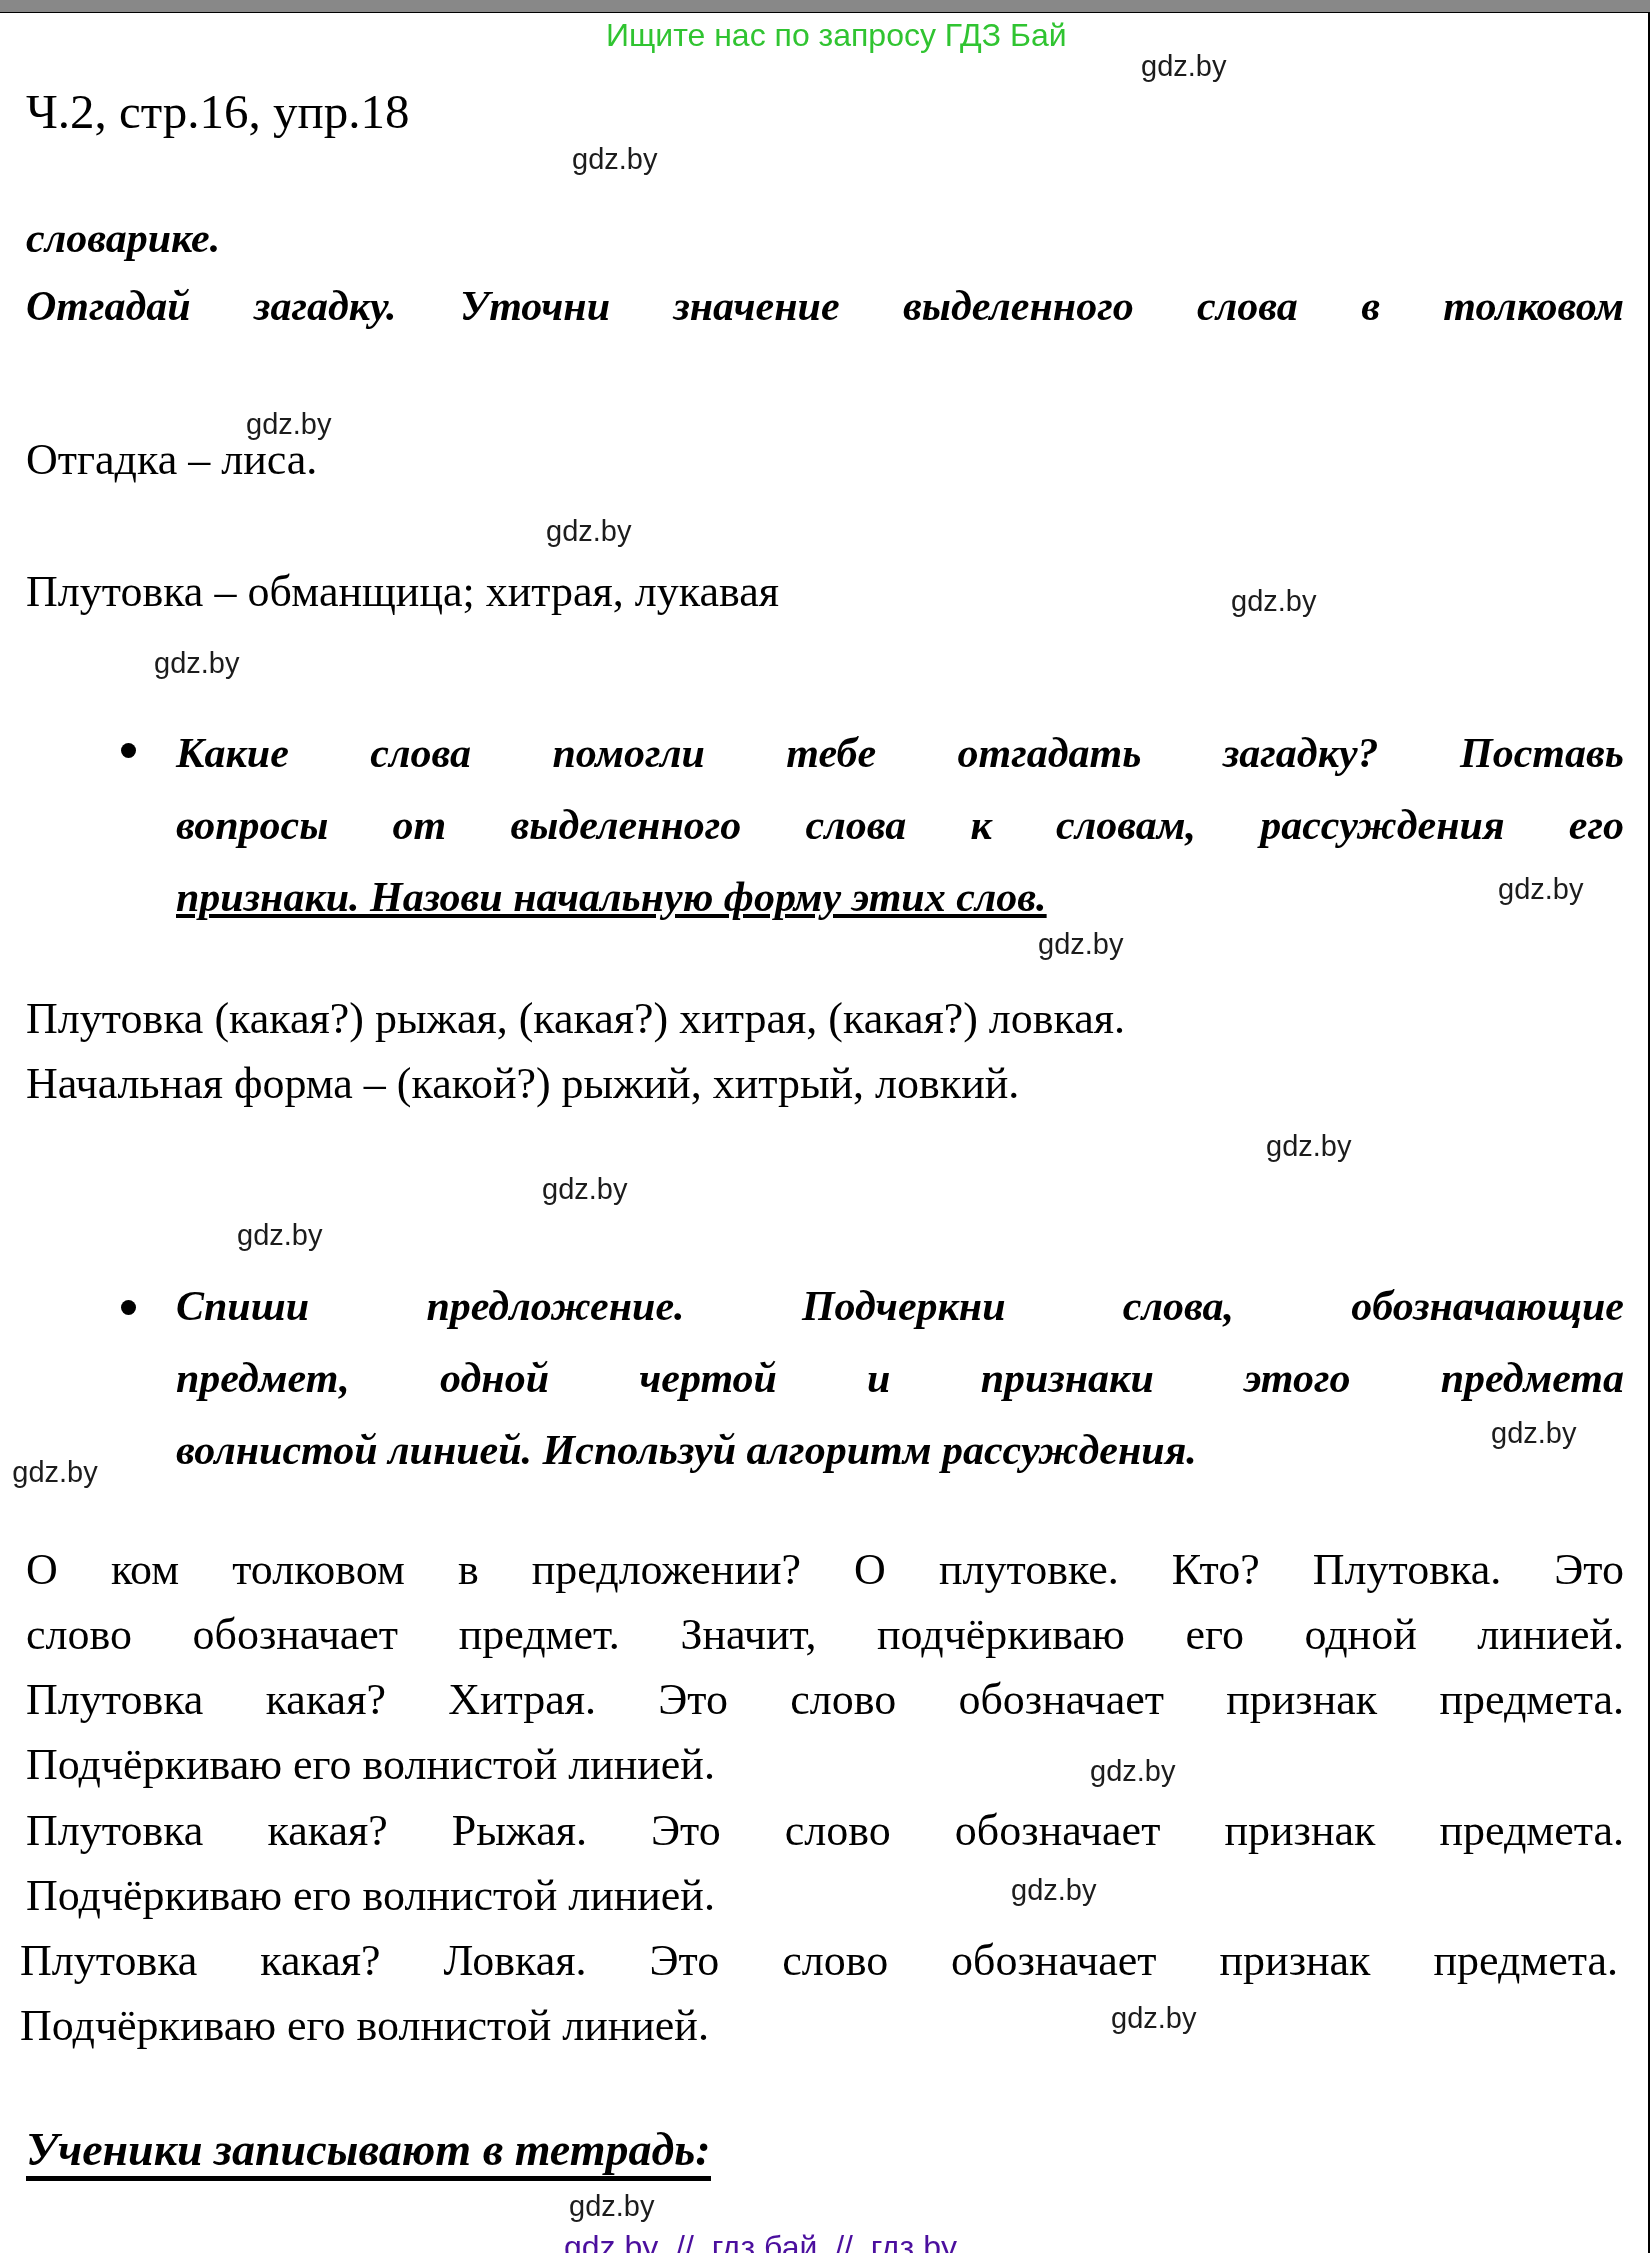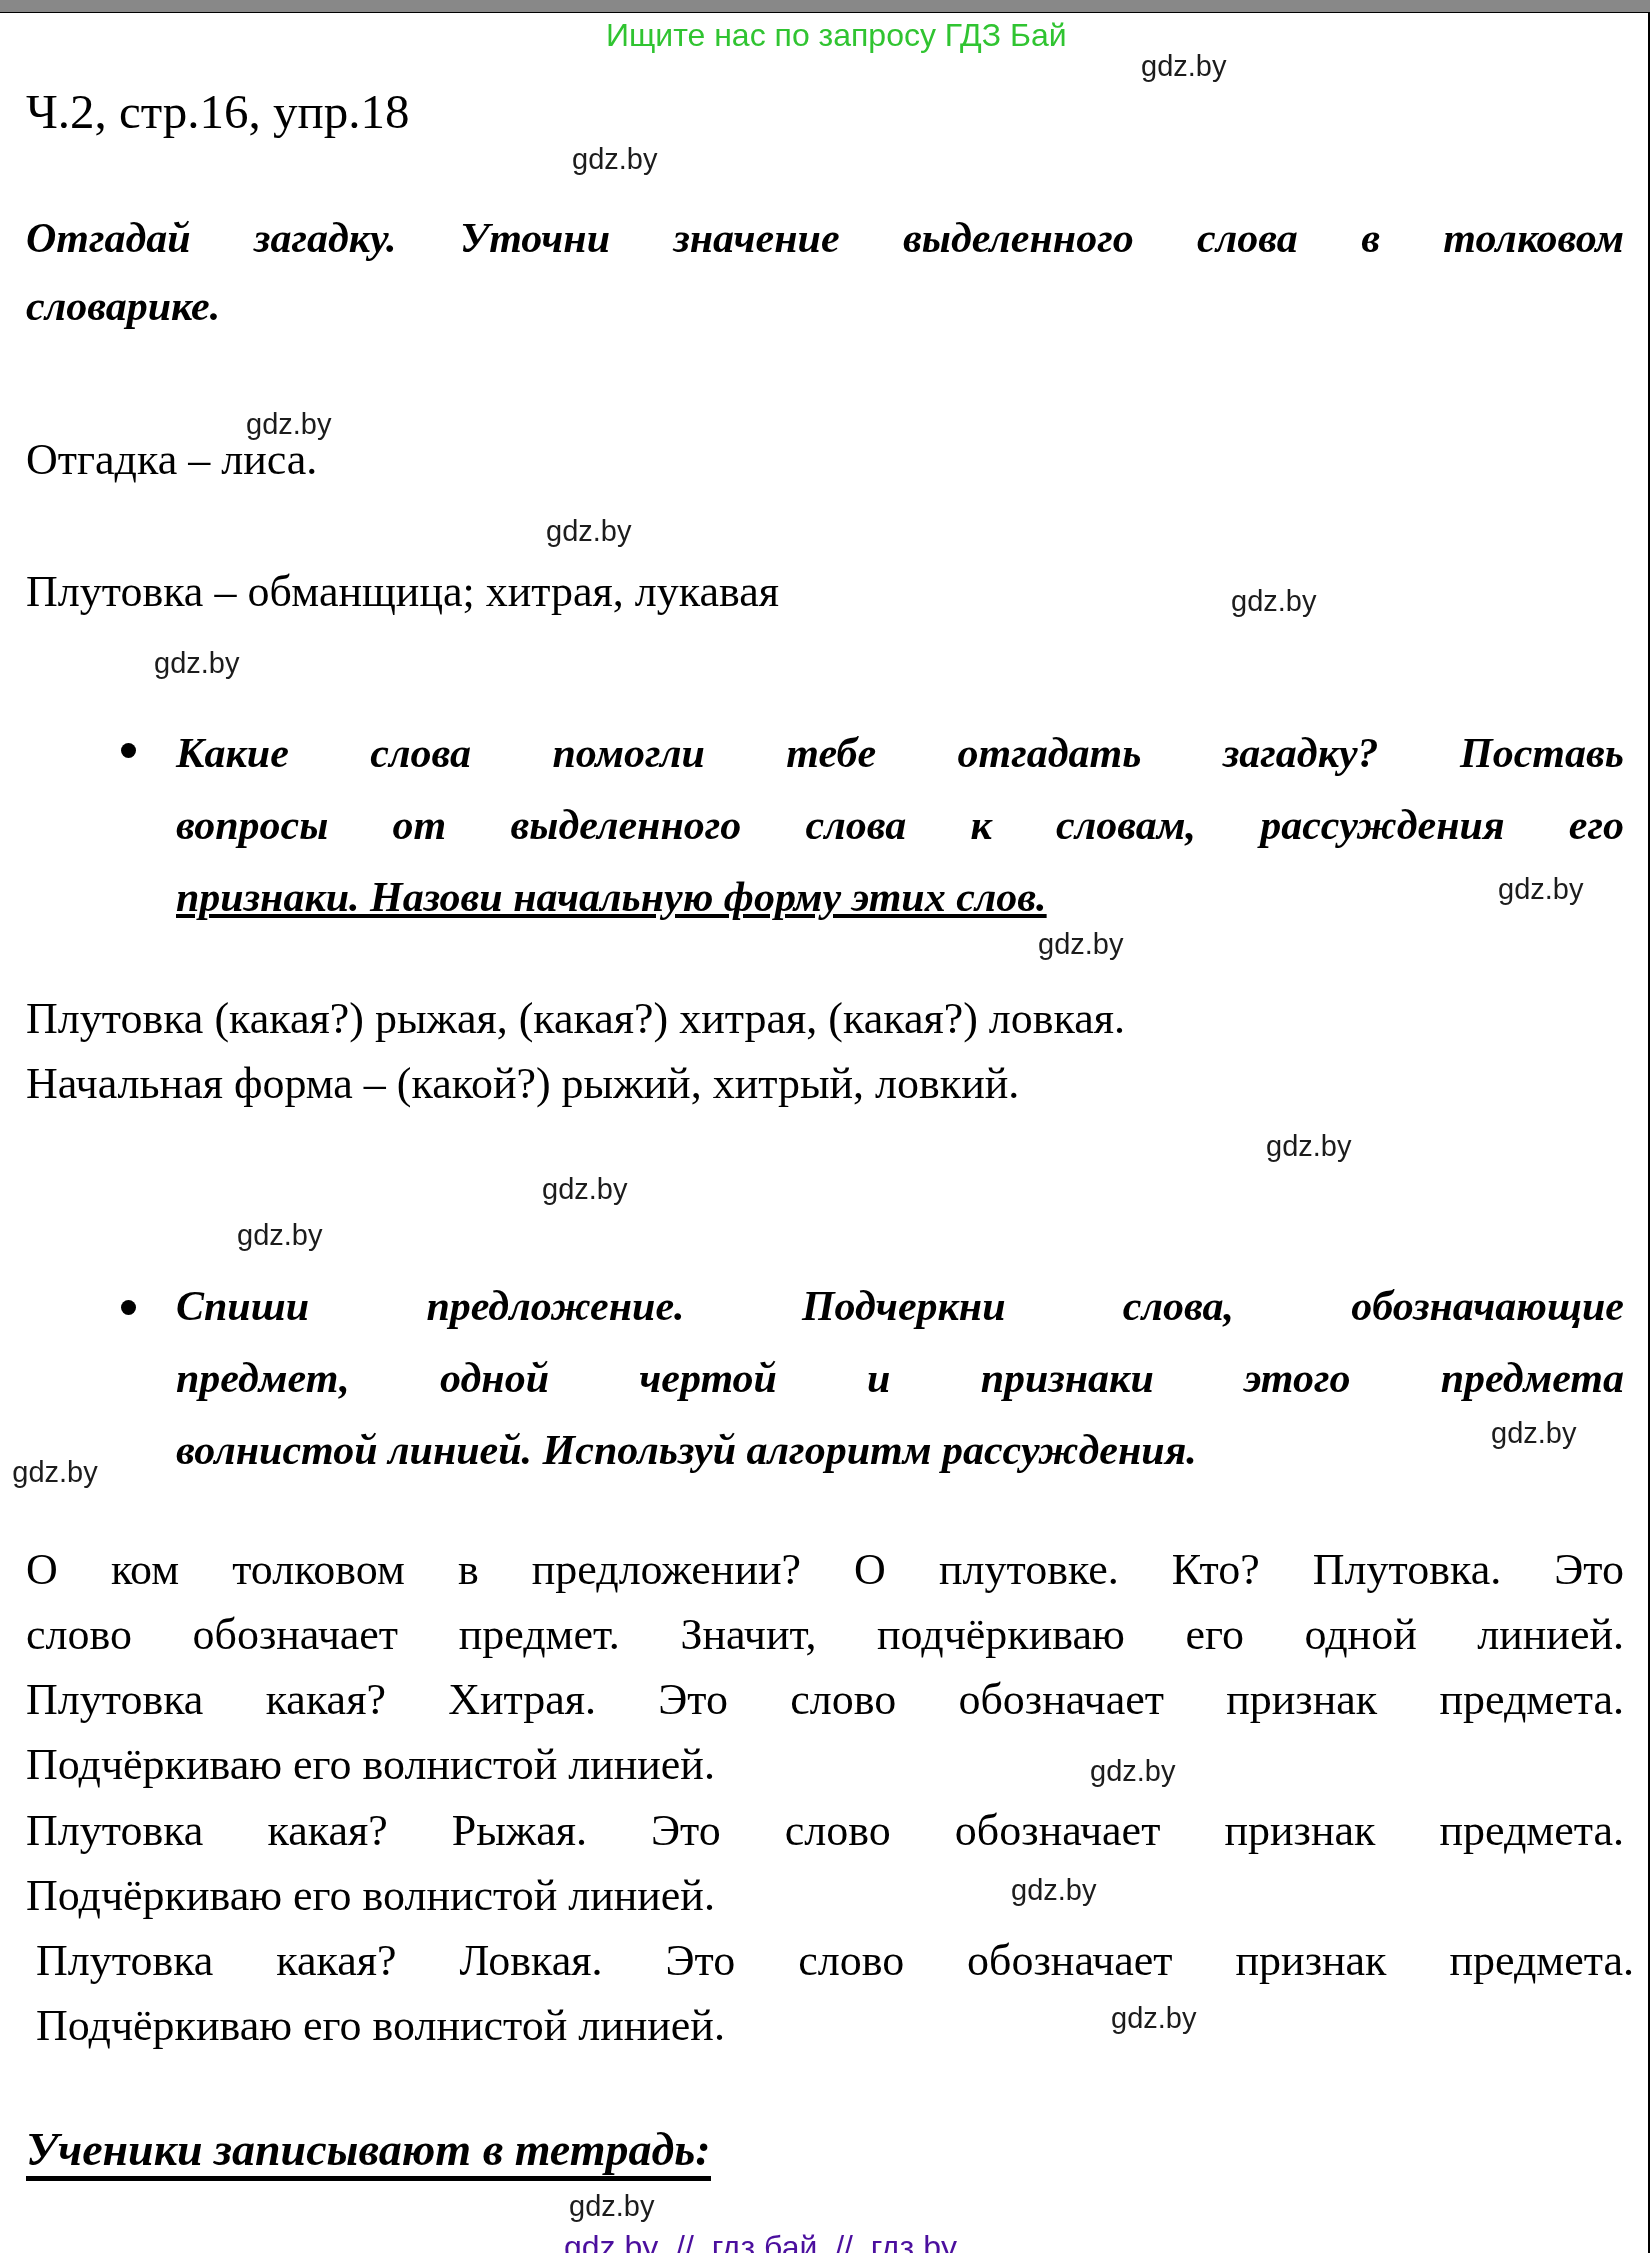--- a/index.html
+++ b/index.html
@@ -81,22 +81,22 @@
 </head>
 <body>
 
 <div id="page" style="background: rgb(255, 255, 255); margin-top: 12px;">
 
   <div class="abs promo" style="left: 606px; top: 3.5px; color: rgb(48, 196, 49);">Ищите нас по запросу ГДЗ Бай</div>
 
   <div class="abs doc-title" style="left: 26px; top: 70px;">Ч.2, стр.16, упр.18</div>
 
   <div class="abs body-block task-block" style="left: 26px; top: 191px;">
+    <div class="task-line plain-line">словарике.</div>
     <div class="task-line jline">Отгадай загадку. Уточни значение выделенного слова в толковом</div>
-    <div class="task-line plain-line">словарике.</div>
   </div>
 
   <div class="abs body-line" style="left: 26px; top: 414px;">Отгадка – лиса.</div>
 
   <div class="abs body-line" style="left: 26px; top: 546px;">Плутовка – обманщица; хитрая, лукавая</div>
 
   <div class="bullet-dot" style="left: 121px; top: 730px;"></div>
   <div class="abs" style="left: 176px; top: 704px; width: 1448px;">
     <div class="task-line jline" style="line-height: 72px;">Какие слова помогли тебе отгадать загадку? Поставь</div>
     <div class="task-line jline" style="line-height: 72px;">вопросы от выделенного слова к словам, рассуждения его</div>
@@ -120,21 +120,21 @@
     <div class="reason-line jline">слово обозначает предмет. Значит, подчёркиваю его одной линией.</div>
     <div class="reason-line jline">Плутовка какая? Хитрая. Это слово обозначает признак предмета.</div>
     <div class="reason-line plain-line">Подчёркиваю его волнистой линией.</div>
   </div>
 
   <div class="abs body-block" style="left: 26px; top: 1785px;">
     <div class="reason-line jline">Плутовка какая? Рыжая. Это слово обозначает признак предмета.</div>
     <div class="reason-line plain-line">Подчёркиваю его волнистой линией.</div>
   </div>
 
-  <div class="abs body-block" style="left: 36px; top: 1915px;">
+  <div class="abs body-block" style="left: 20px; top: 1915px;">
     <div class="reason-line jline">Плутовка какая? Ловкая. Это слово обозначает признак предмета.</div>
     <div class="reason-line plain-line">Подчёркиваю его волнистой линией.</div>
   </div>
 
   <div class="abs" style="left: 26px; top: 2110px;">
     <span class="closing">Ученики записывают в тетрадь:</span>
   </div>
 
   <div class="abs footer" style="left: 564px; top: 2216px; color: rgb(75, 15, 158);">gdz by  //  гдз бай  //  гдз by</div>
 

